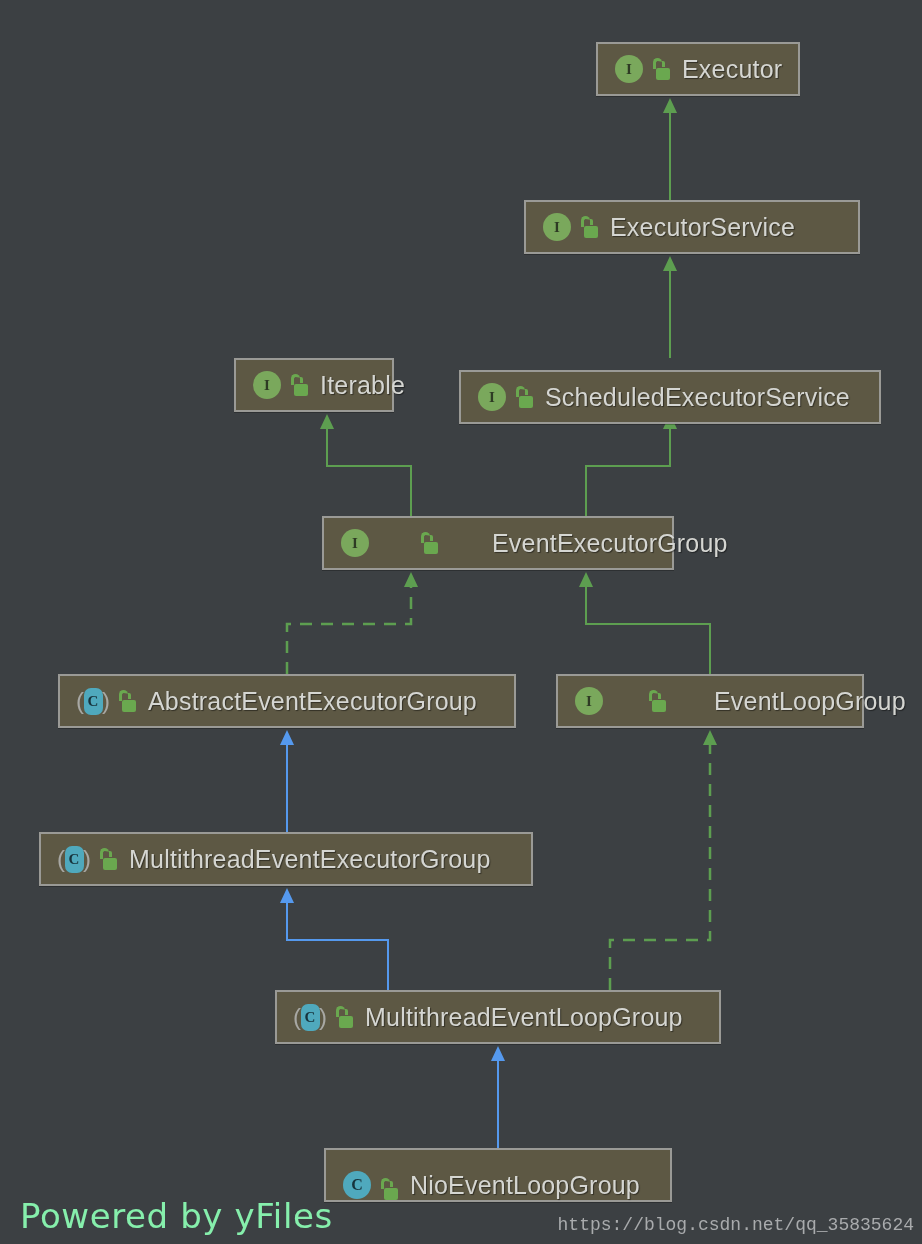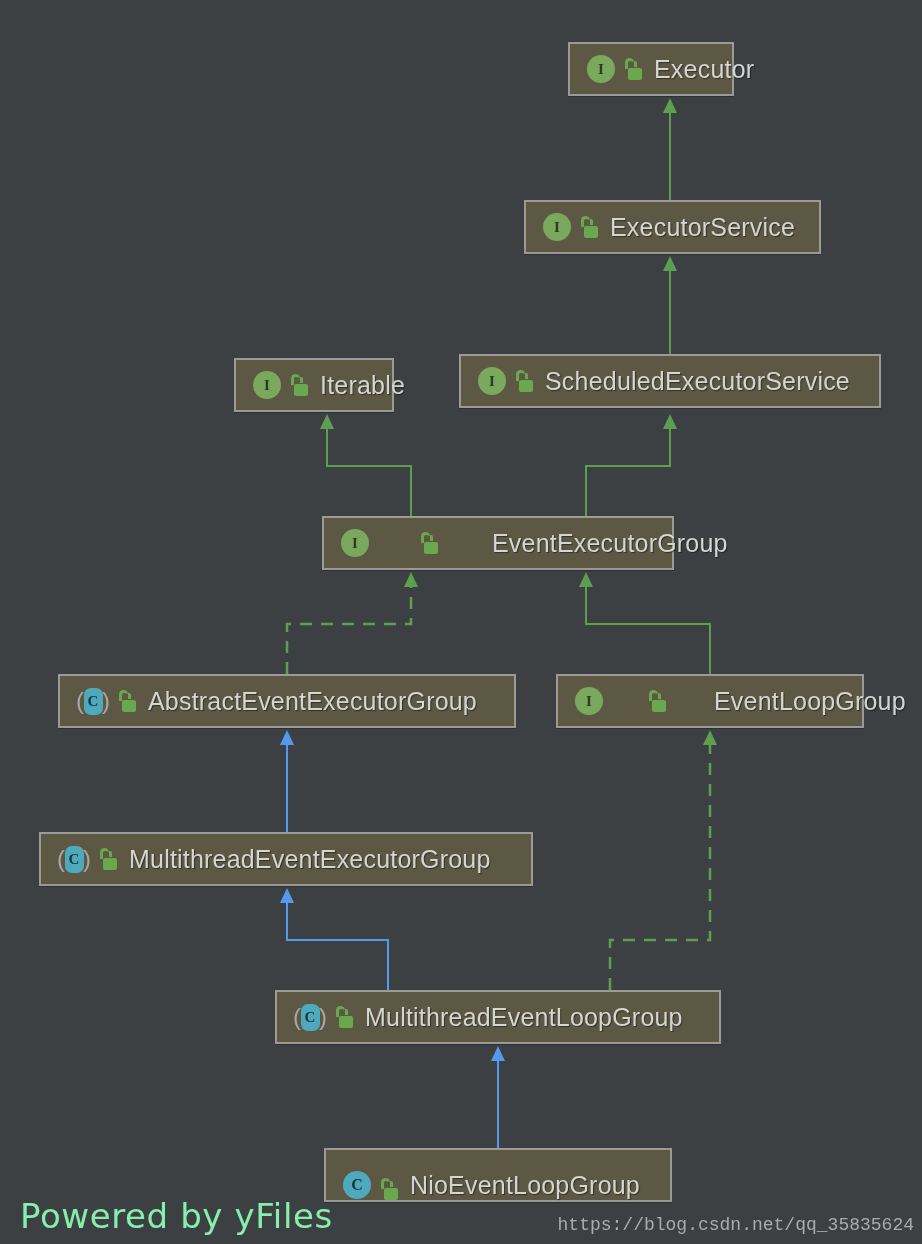--- a/index.html
+++ b/index.html
@@ -209,32 +209,32 @@
 
     <path d="M 287,832 L 287,744" stroke="#5599ee" stroke-width="2" fill="none" marker-end="url(#arrow-blue)"></path>
 
     <path d="M 388,990 L 388,940 L 287,940 L 287,902" stroke="#5599ee" stroke-width="2" fill="none" marker-end="url(#arrow-blue)"></path>
 
     <path d="M 610,990 L 610,940 L 710,940 L 710,744" stroke="#5d9e50" stroke-width="2.5" fill="none" stroke-dasharray="12,9" marker-end="url(#arrow-green)"></path>
 
     <path d="M 498,1148 L 498,1060" stroke="#5599ee" stroke-width="2" fill="none" marker-end="url(#arrow-blue)"></path>
   </svg>
 
-  <div class="node" style="left:568px; top:42px; width:166px;">
+  <div class="node" style="left:596px; top:42px; width:204px;">
     <span class="type-icon icon-interface">
         <span class="disc"></span>
       </span>
     <span class="lock-icon">
         <span class="shackle"></span>
         <span class="body"></span>
       </span>
     <span class="node-label">Executor</span>
   </div>
 
-  <div class="node" style="left:524px; top:200px; width:297px;">
+  <div class="node" style="left:524px; top:200px; width:336px;">
     <span class="type-icon icon-interface">
         <span class="disc"></span>
       </span>
     <span class="lock-icon">
         <span class="shackle"></span>
         <span class="body"></span>
       </span>
     <span class="node-label">ExecutorService</span>
   </div>
 
@@ -242,21 +242,21 @@
     <span class="type-icon icon-interface">
         <span class="disc"></span>
       </span>
     <span class="lock-icon">
         <span class="shackle"></span>
         <span class="body"></span>
       </span>
     <span class="node-label">Iterable</span>
   </div>
 
-  <div class="node" style="left:459px; top:354px; width:422px;">
+  <div class="node" style="left:459px; top:370px; width:422px;">
     <span class="type-icon icon-interface">
         <span class="disc"></span>
       </span>
     <span class="lock-icon">
         <span class="shackle"></span>
         <span class="body"></span>
       </span>
     <span class="node-label">ScheduledExecutorService</span>
   </div>
 

